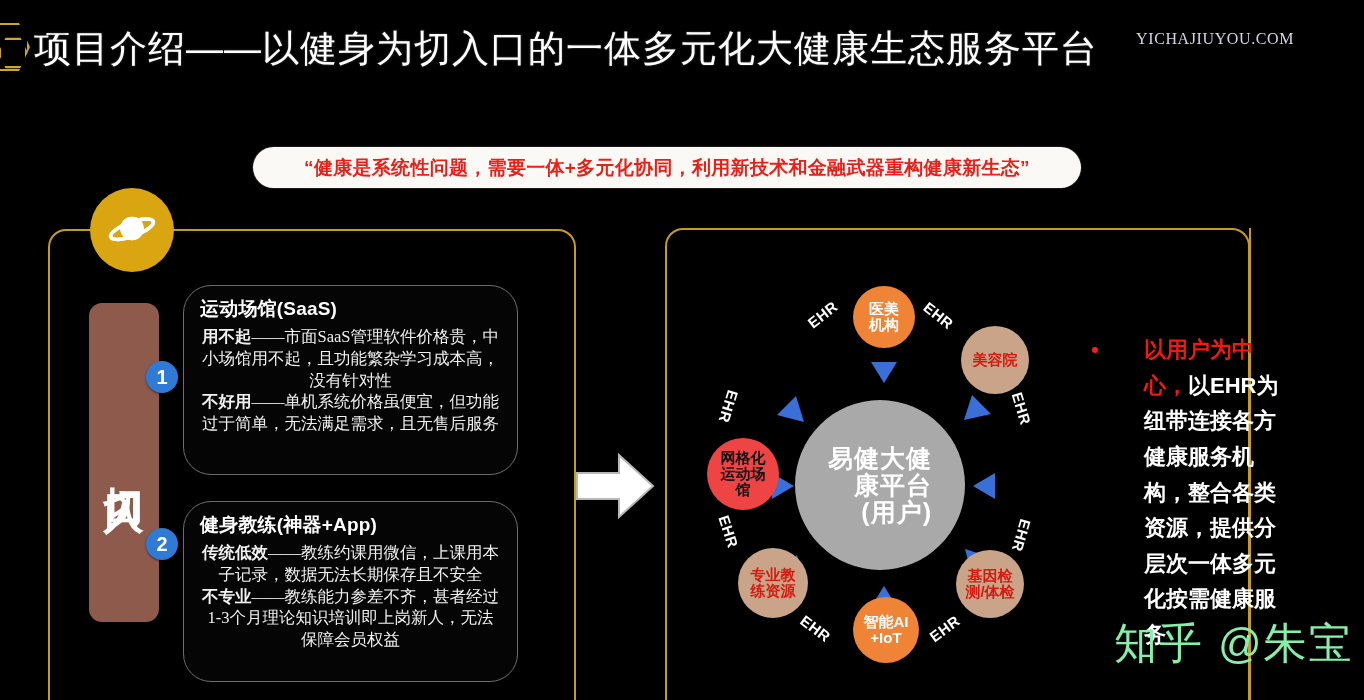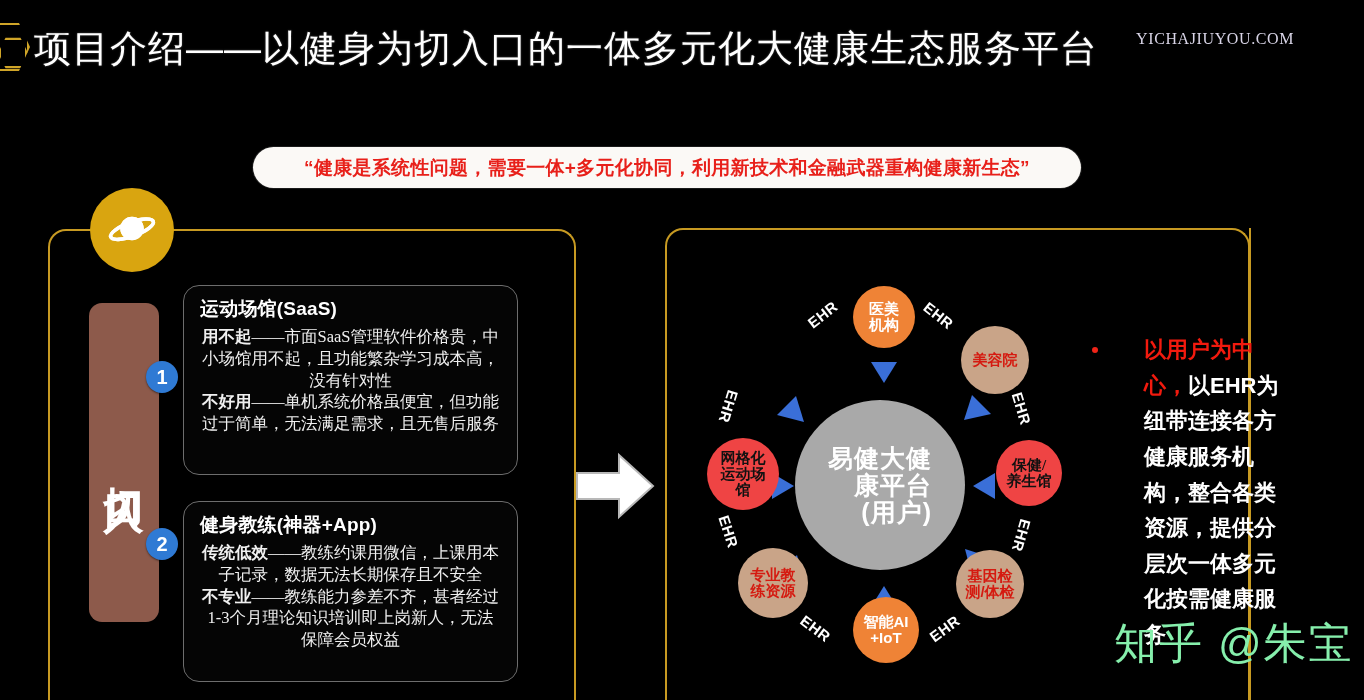--- a/index.html
+++ b/index.html
@@ -94,21 +94,21 @@
     display: flex; align-items: center; justify-content: center;
     box-shadow: 0 1px 2px rgba(0,0,0,.5);
   }
   .num-1 { left: 146px; top: 361px; }
   .num-2 { left: 146px; top: 528px; }
 
   
   .card {
     position: absolute;
     border: 1px solid #6d6d6d;
-    border-radius: 16px;
+    border-radius: 28px;
     background: #050505;
     padding: 10px 16px 12px 16px;
   }
   .card-1 { left: 183px; top: 285px; width: 335px; height: 190px; }
   .card-2 { left: 183px; top: 501px; width: 335px; height: 181px; }
   .card-title {
     color: #ffffff; font-weight: bold; font-size: 19px;
     margin-bottom: 4px; letter-spacing: .2px;
   }
   .card-body {
@@ -261,26 +261,20 @@
       <div>
         <span>医美</span>
         <span>机构</span>
       </div>
     </div>
     <div class="node n-tan n-topright">
       <div>
           <span>美容院</span>
         </div>
     </div>
-    <div class="node n-gray n-right">
-      <div>
-        <span>保健/</span>
-        <span>养生馆</span>
-      </div>
-    </div>
     <div class="node n-tan n-botright">
       <div>
         <span>基因检</span>
         <span>测/体检</span>
       </div>
     </div>
     <div class="node n-orange n-bot">
       <div>
         <span>智能AI</span>
         <span>+IoT</span>

